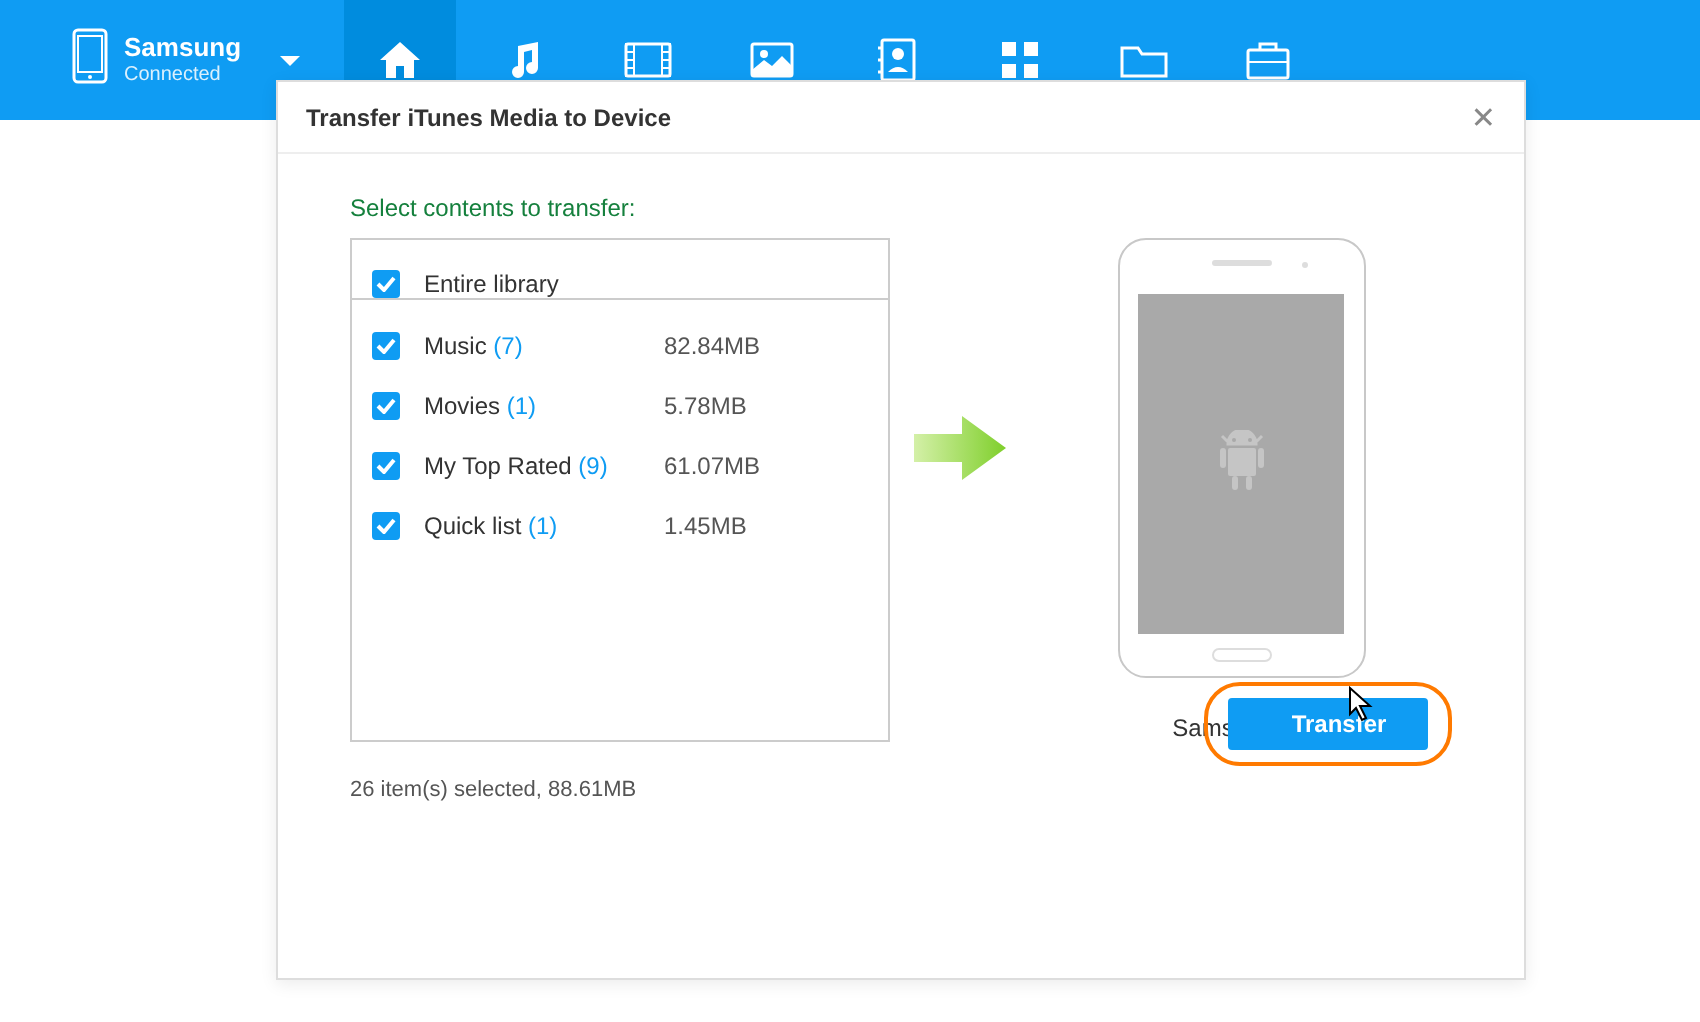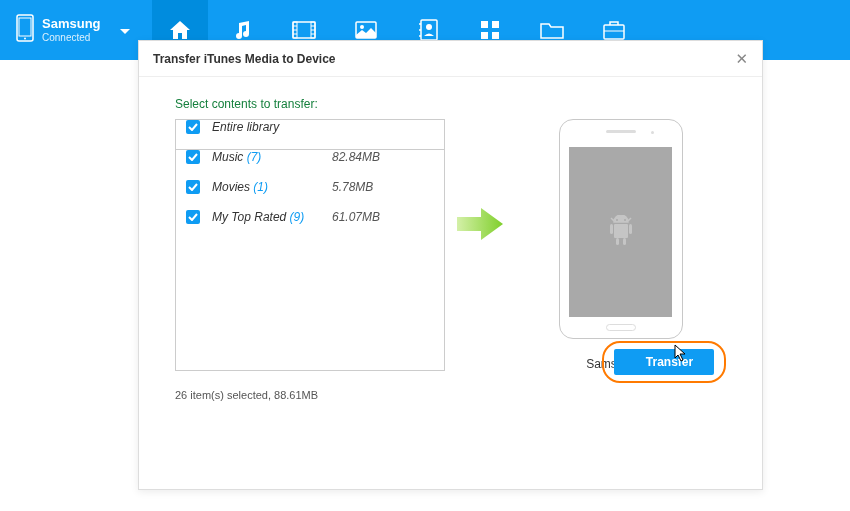--- a/index.html
+++ b/index.html
@@ -1,18 +1,18 @@
 <!DOCTYPE html>
 <html><head>
 <meta charset="utf-8">
 <style>
   * { box-sizing: border-box; margin: 0; padding: 0; }
   body { width: 850px; height: 511px; font-family: Arial, sans-serif; background: #fff; overflow: hidden; position: relative; }
   
-  .toolbar { height: 60px; background: #0f9cf3; display: flex; align-items: center; padding: 0 4px; }
+  .toolbar { height: 60px; background: #0f9cf3; display: flex; align-items: center; padding: 0 24px; }
   .device-box { display: flex; align-items: center; color: #fff; padding: 0 12px; width: 130px; position: relative; }
   .device-icon { margin-right: 8px; }
   .device-info { display: flex; flex-direction: column; line-height: 1.2; }
   .device-name { font-size: 13px; font-weight: bold; }
   .device-status { font-size: 10px; opacity: .85; }
   .device-caret { position: absolute; right: 4px; }
   
   .nav { display: flex; margin-left: 18px; gap: 6px; }
   .nav-item { width: 56px; height: 60px; display: flex; align-items: center; justify-content: center; color: #fff; cursor: pointer; }
   .nav-item.active { background: #008cde; }
@@ -20,21 +20,21 @@
   .modal { position: absolute; left: 138px; top: 40px; width: 625px; height: 450px; background: #fff; border: 1px solid #ddd; box-shadow: 0 2px 8px rgba(0,0,0,.08); }
   .modal-header { height: 36px; display: flex; align-items: center; justify-content: space-between; padding: 0 14px; border-bottom: 1px solid #eee; }
   .modal-title { font-size: 12px; font-weight: bold; color: #333; }
   .close-x { font-size: 15px; color: #888; cursor: pointer; }
   
   .modal-body { padding: 20px 36px 0 36px; position: relative; }
   .subtitle { font-size: 12px; color: #15803d; margin-bottom: 8px; }
   
   .content-row { display: flex; }
   .list-box { border: 1px solid #ccc; width: 270px; }
-  .list-row { display: flex; align-items: flex-start; height: 30px; padding: 0 10px; font-size: 12px; color: #333; font-style: italic; }
+  .list-row { display: flex; align-items: flex-end; height: 30px; padding: 0 10px; font-size: 12px; color: #333; }
   .list-row.header { border-bottom: 1px solid #ccc; }
   .chk { width: 14px; height: 14px; background: #0f9cf3; border-radius: 2px; margin-right: 12px; display: flex; align-items: center; justify-content: center; }
   .chk svg { display: block; }
   .row-label { flex: 0 0 120px; }
   .row-count { color: #0f9cf3; }
   .row-size { color: #555; }
   
   .arrow-wrap { width: 70px; display: flex; align-items: center; justify-content: center; height: 210px; }
   
   .phone-wrap { flex: 1; display: flex; flex-direction: column; align-items: center; }
@@ -175,20 +175,29 @@
               <span class="row-size">5.78MB</span>
             </div>
             <div class="list-row">
               <span class="chk">
                 <svg width="10" height="8">
                   <path d="M1 4 L4 7 L9 1" stroke="#fff" stroke-width="2" fill="none"></path>
                 </svg>
               </span>
               <span class="row-label">My Top Rated <span class="row-count">(9)</span></span>
               <span class="row-size">61.07MB</span>
+            </div>
+            <div class="list-row">
+              <span class="chk">
+                <svg width="10" height="8">
+                  <path d="M1 4 L4 7 L9 1" stroke="#fff" stroke-width="2" fill="none"></path>
+                </svg>
+              </span>
+              <span class="row-label">Quick list <span class="row-count">(1)</span></span>
+              <span class="row-size">1.45MB</span>
             </div>
           </div>
       </div>
       <div class="arrow-wrap">
         <svg width="50" height="38">
           <defs>
               <linearGradient id="g" x1="0" x2="1">
                 <stop offset="0" stop-color="#d4f0a8"></stop>
                 <stop offset="1" stop-color="#7fcf2b"></stop>
               </linearGradient>

